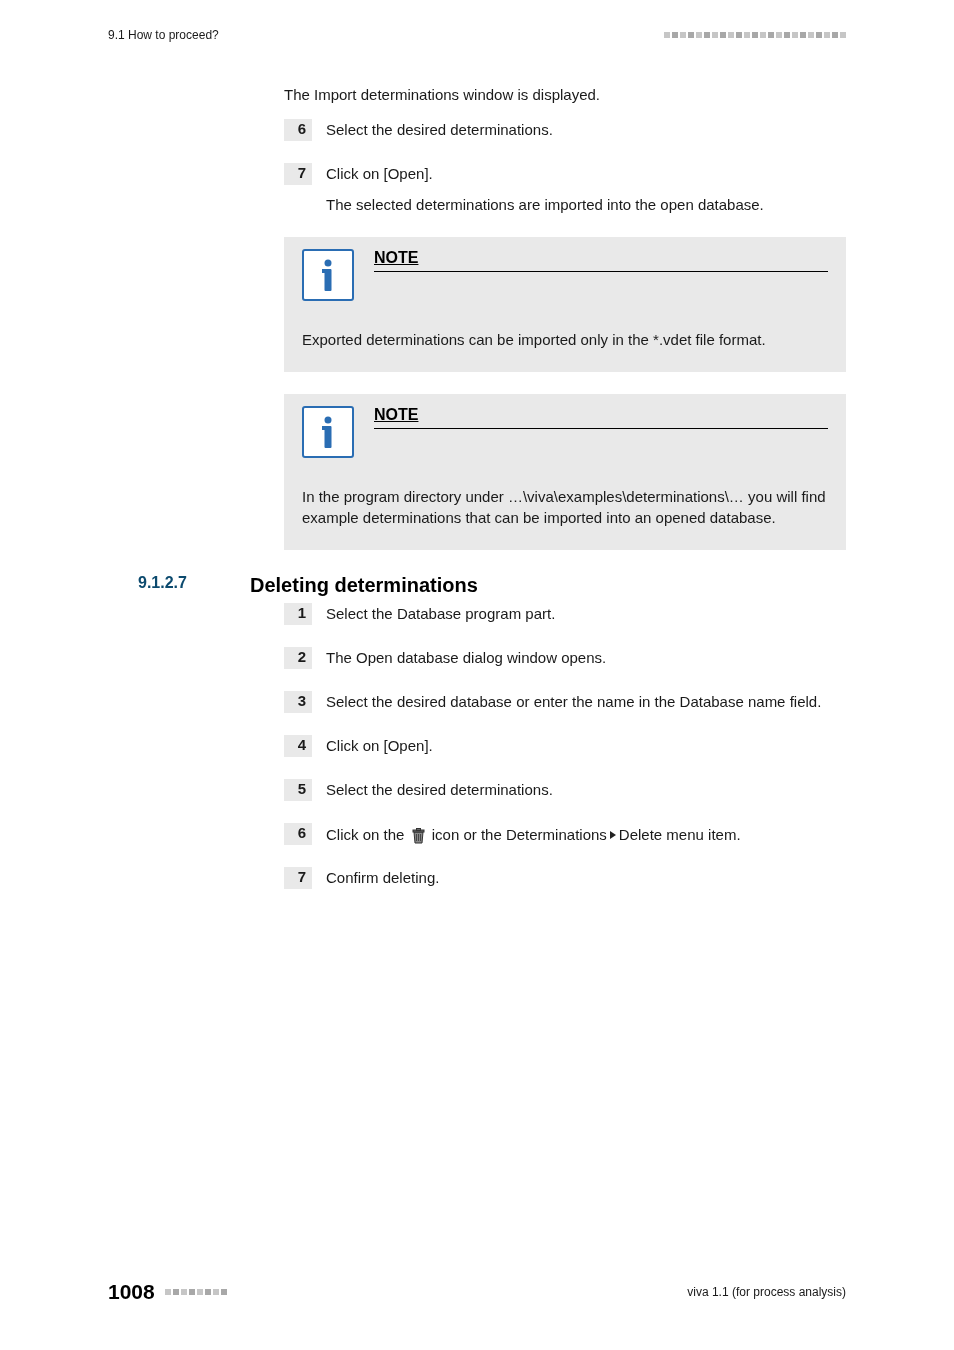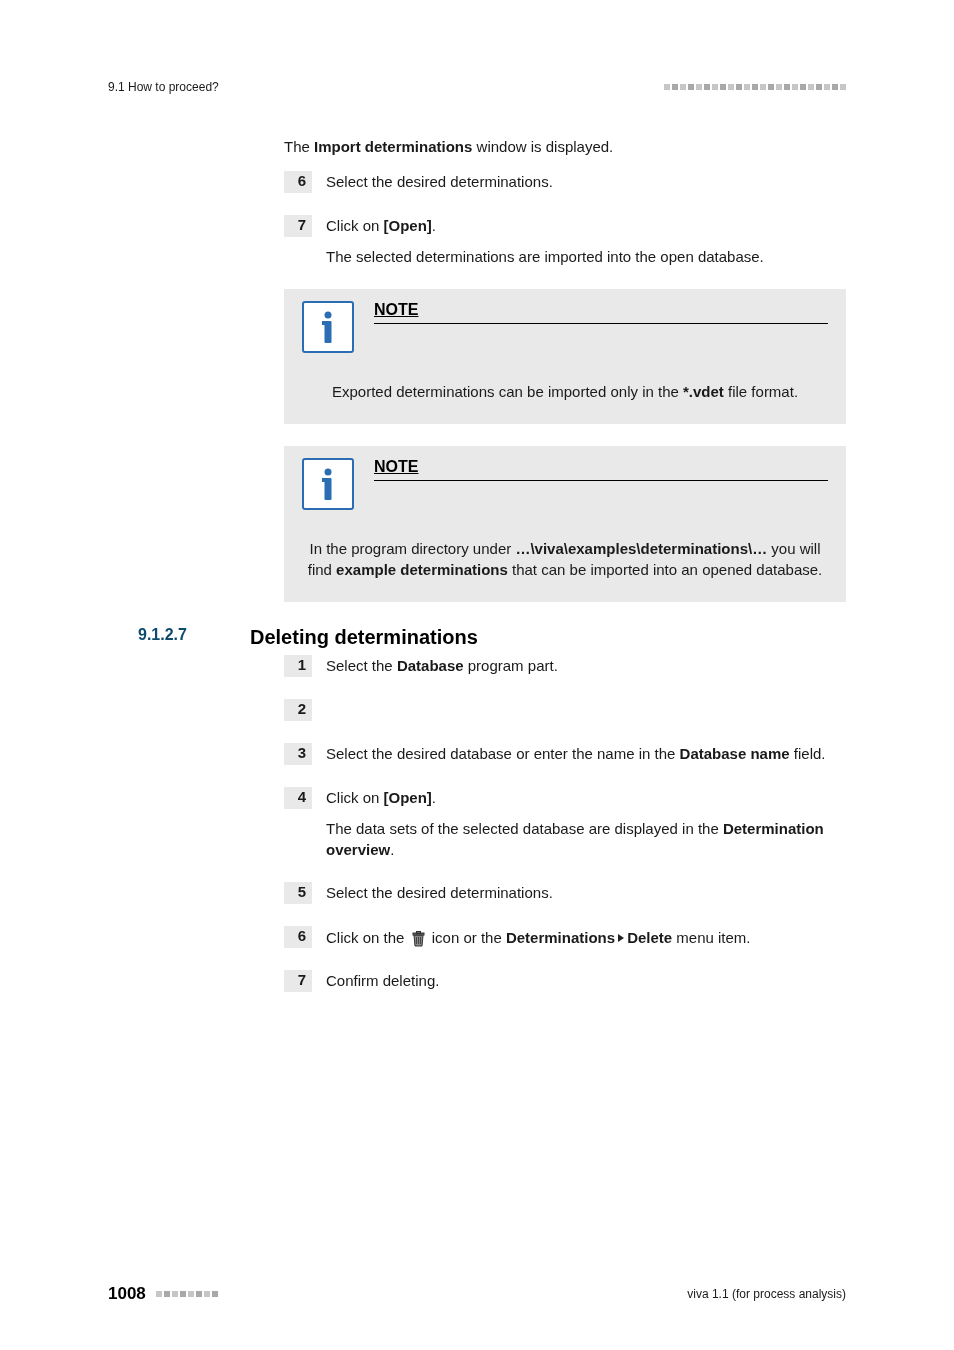--- a/index.html
+++ b/index.html
@@ -5,21 +5,21 @@
   body {
     margin: 0;
     padding: 0;
     background: #fff;
     font-family: "Segoe UI", "Helvetica Neue", Arial, sans-serif;
     font-size: 15px;
     color: #1a1a1a;
     width: 954px;
   }
   .page {
-    padding: 80px 108px 60px 108px;
+    padding: 28px 108px 60px 108px;
     box-sizing: border-box;
     min-height: 1350px;
     position: relative;
   }
   .header {
     display: flex;
     justify-content: space-between;
     align-items: center;
     margin-bottom: 42px;
   }
@@ -99,21 +99,21 @@
     font-size: 16px;
     margin: 0 0 2px 0;
     color: #000;
     text-decoration: underline;
   }
   .note-title-block hr {
     border: none;
     border-top: 1px solid #000;
     margin: 4px 0 0 0;
   }
-  .note-body { line-height: 1.4; text-align: center; }
+  .note-body { line-height: 1.4; }
   .sec-head {
     display:flex;
     margin: 24px 0 6px 0;
   }
   .sec-num {
     font-weight: bold;
     color: #0c4a6e;
     width: 112px;
     font-size: 16px;
     flex: 0 0 112px;
@@ -156,34 +156,34 @@
     font-size: 12px;
     color: #1a1a1a;
   }
   .footer-left {
     display:flex;
     align-items: center;
     gap: 10px;
   }
   .page-num {
     font-weight: bold;
-    font-size: 17px;
+    font-size: 21px;
     color: #000;
   }
   .footer-dots {
     display:flex; gap:2px;
   }
   .footer-dots .sq {
     width: 6px; height: 6px;
     background: #b8b8b8;
     display:inline-block;
   }
   .footer-dots .sq:nth-child(odd){ background:#c6c6c6; }
   .footer-dots .sq:nth-child(even){ background:#a8a8a8; }
-  b { font-weight: bold; }
+  b { font-weight: normal; }
 </style>
 </head>
 <body>
 
 <div class="page">
 
   <div class="header">
     <div class="header-left">9.1 How to proceed?</div>
     <div class="header-right">
       <span class="sq"></span>
@@ -283,33 +283,33 @@
     <ol class="step-list">
       <li>
         <div class="step-num">1</div>
         <div class="step-body">
           <p><span>Select the </span><b>Database</b><span> program part.</span></p>
         </div>
       </li>
       <li>
         <div class="step-num">2</div>
         <div class="step-body">
+          <p><span>The </span><b>Open database</b><span> dialog window opens.</span></p>
         </div>
       </li>
       <li>
         <div class="step-num">3</div>
         <div class="step-body">
           <p><span>Select the desired database or enter the name in the </span><b>Database name</b><span> field.</span></p>
         </div>
       </li>
       <li>
         <div class="step-num">4</div>
         <div class="step-body">
           <p><span>Click on </span><b>[Open]</b><span>.</span></p>
-          <p><span>The data sets of the selected database are displayed in the </span><b>Determination overview</b><span>.</span></p>
         </div>
       </li>
       <li>
         <div class="step-num">5</div>
         <div class="step-body">
             <p>Select the desired determinations.</p>
           </div>
       </li>
       <li>
         <div class="step-num">6</div>

